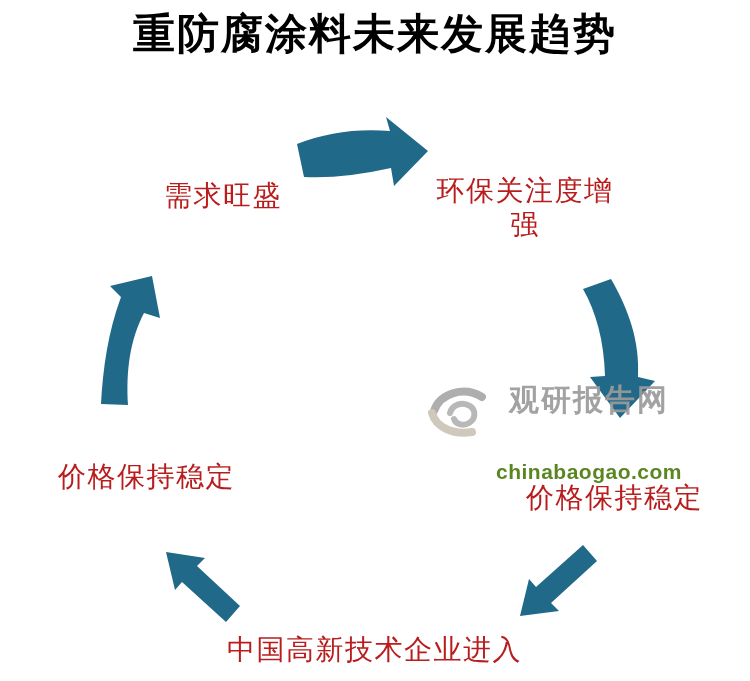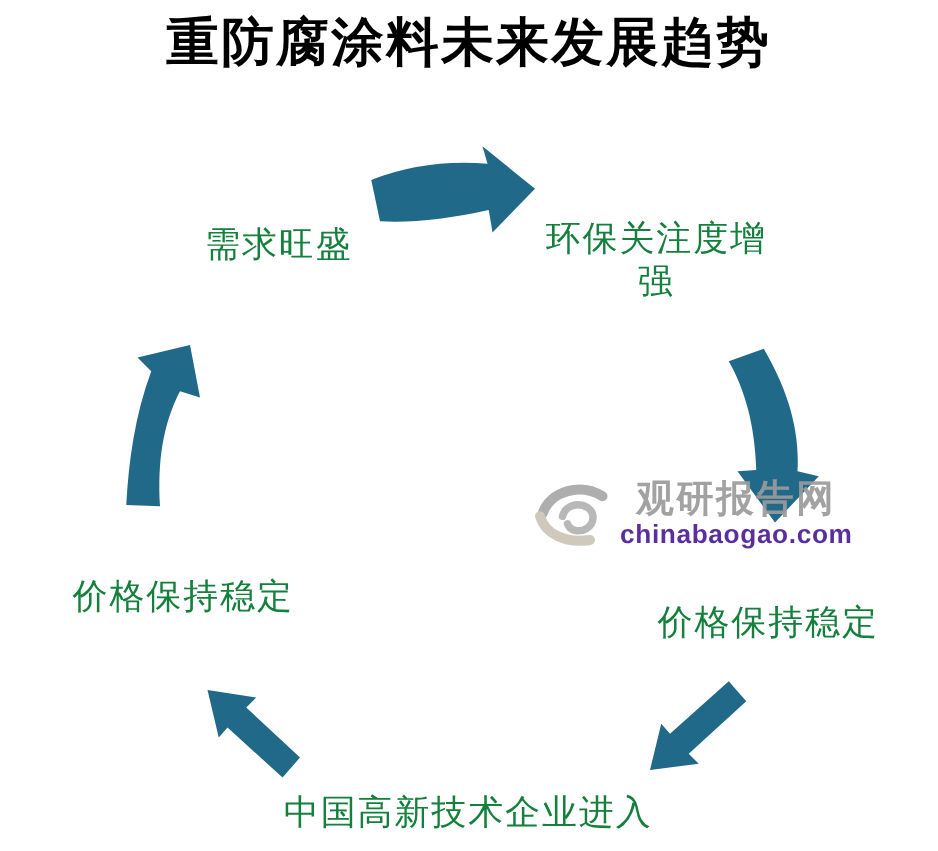--- a/index.html
+++ b/index.html
@@ -8,40 +8,40 @@
     font-family:"Liberation Sans","DejaVu Sans",sans-serif;
   }
   .title{
     position:absolute;left:0;top:6px;width:750px;margin:0;
     text-align:center;font-family:"Liberation Serif","DejaVu Serif",serif;
     font-weight:bold;font-size:42px;letter-spacing:2px;color:#000000;
   }
   .arrows{position:absolute;left:0;top:0;z-index:1;}
   .node{
     position:absolute;z-index:2;font-size:28px;letter-spacing:1.5px;
-    color:#15803d;white-space:nowrap;line-height:34px;
+    color:#b91c1c;white-space:nowrap;line-height:34px;
   }
   .node.wrap{white-space:normal;text-align:center;}
   .n-demand{left:164px;top:179px;}
   .n-environment{left:432px;top:174px;width:186px;}
   .n-price{left:526px;top:481px;}
   .n-hightech{left:227px;top:633px;}
   .n-production{left:58px;top:460px;}
   .watermark{
     position:absolute;left:428px;top:383px;z-index:3;display:flex;
     align-items:flex-start;gap:4px;opacity:0.92;
   }
   .wm-text{display:flex;flex-direction:column;align-items:center;}
   .wm-name{
     font-size:30px;font-weight:bold;letter-spacing:2px;color:#9b9b9b;
     line-height:34px;white-space:nowrap;
   }
   .wm-domain{
-    font-size:21px;font-weight:bold;letter-spacing:0.5px;color:#4c1d95;
-    line-height:22px;white-space:nowrap;
+    font-size:21px;font-weight:bold;letter-spacing:0.5px;color:#4d7c0f;
+    line-height:22px;white-space:nowrap;margin-top:44px;
   }
 </style>
 </head>
 <body>
 
 <div class="canvas">
 
   <h1 class="title">重防腐涂料未来发展趋势</h1>
 
   <svg class="arrows" width="750" height="681" viewBox="0 0 750 681">

